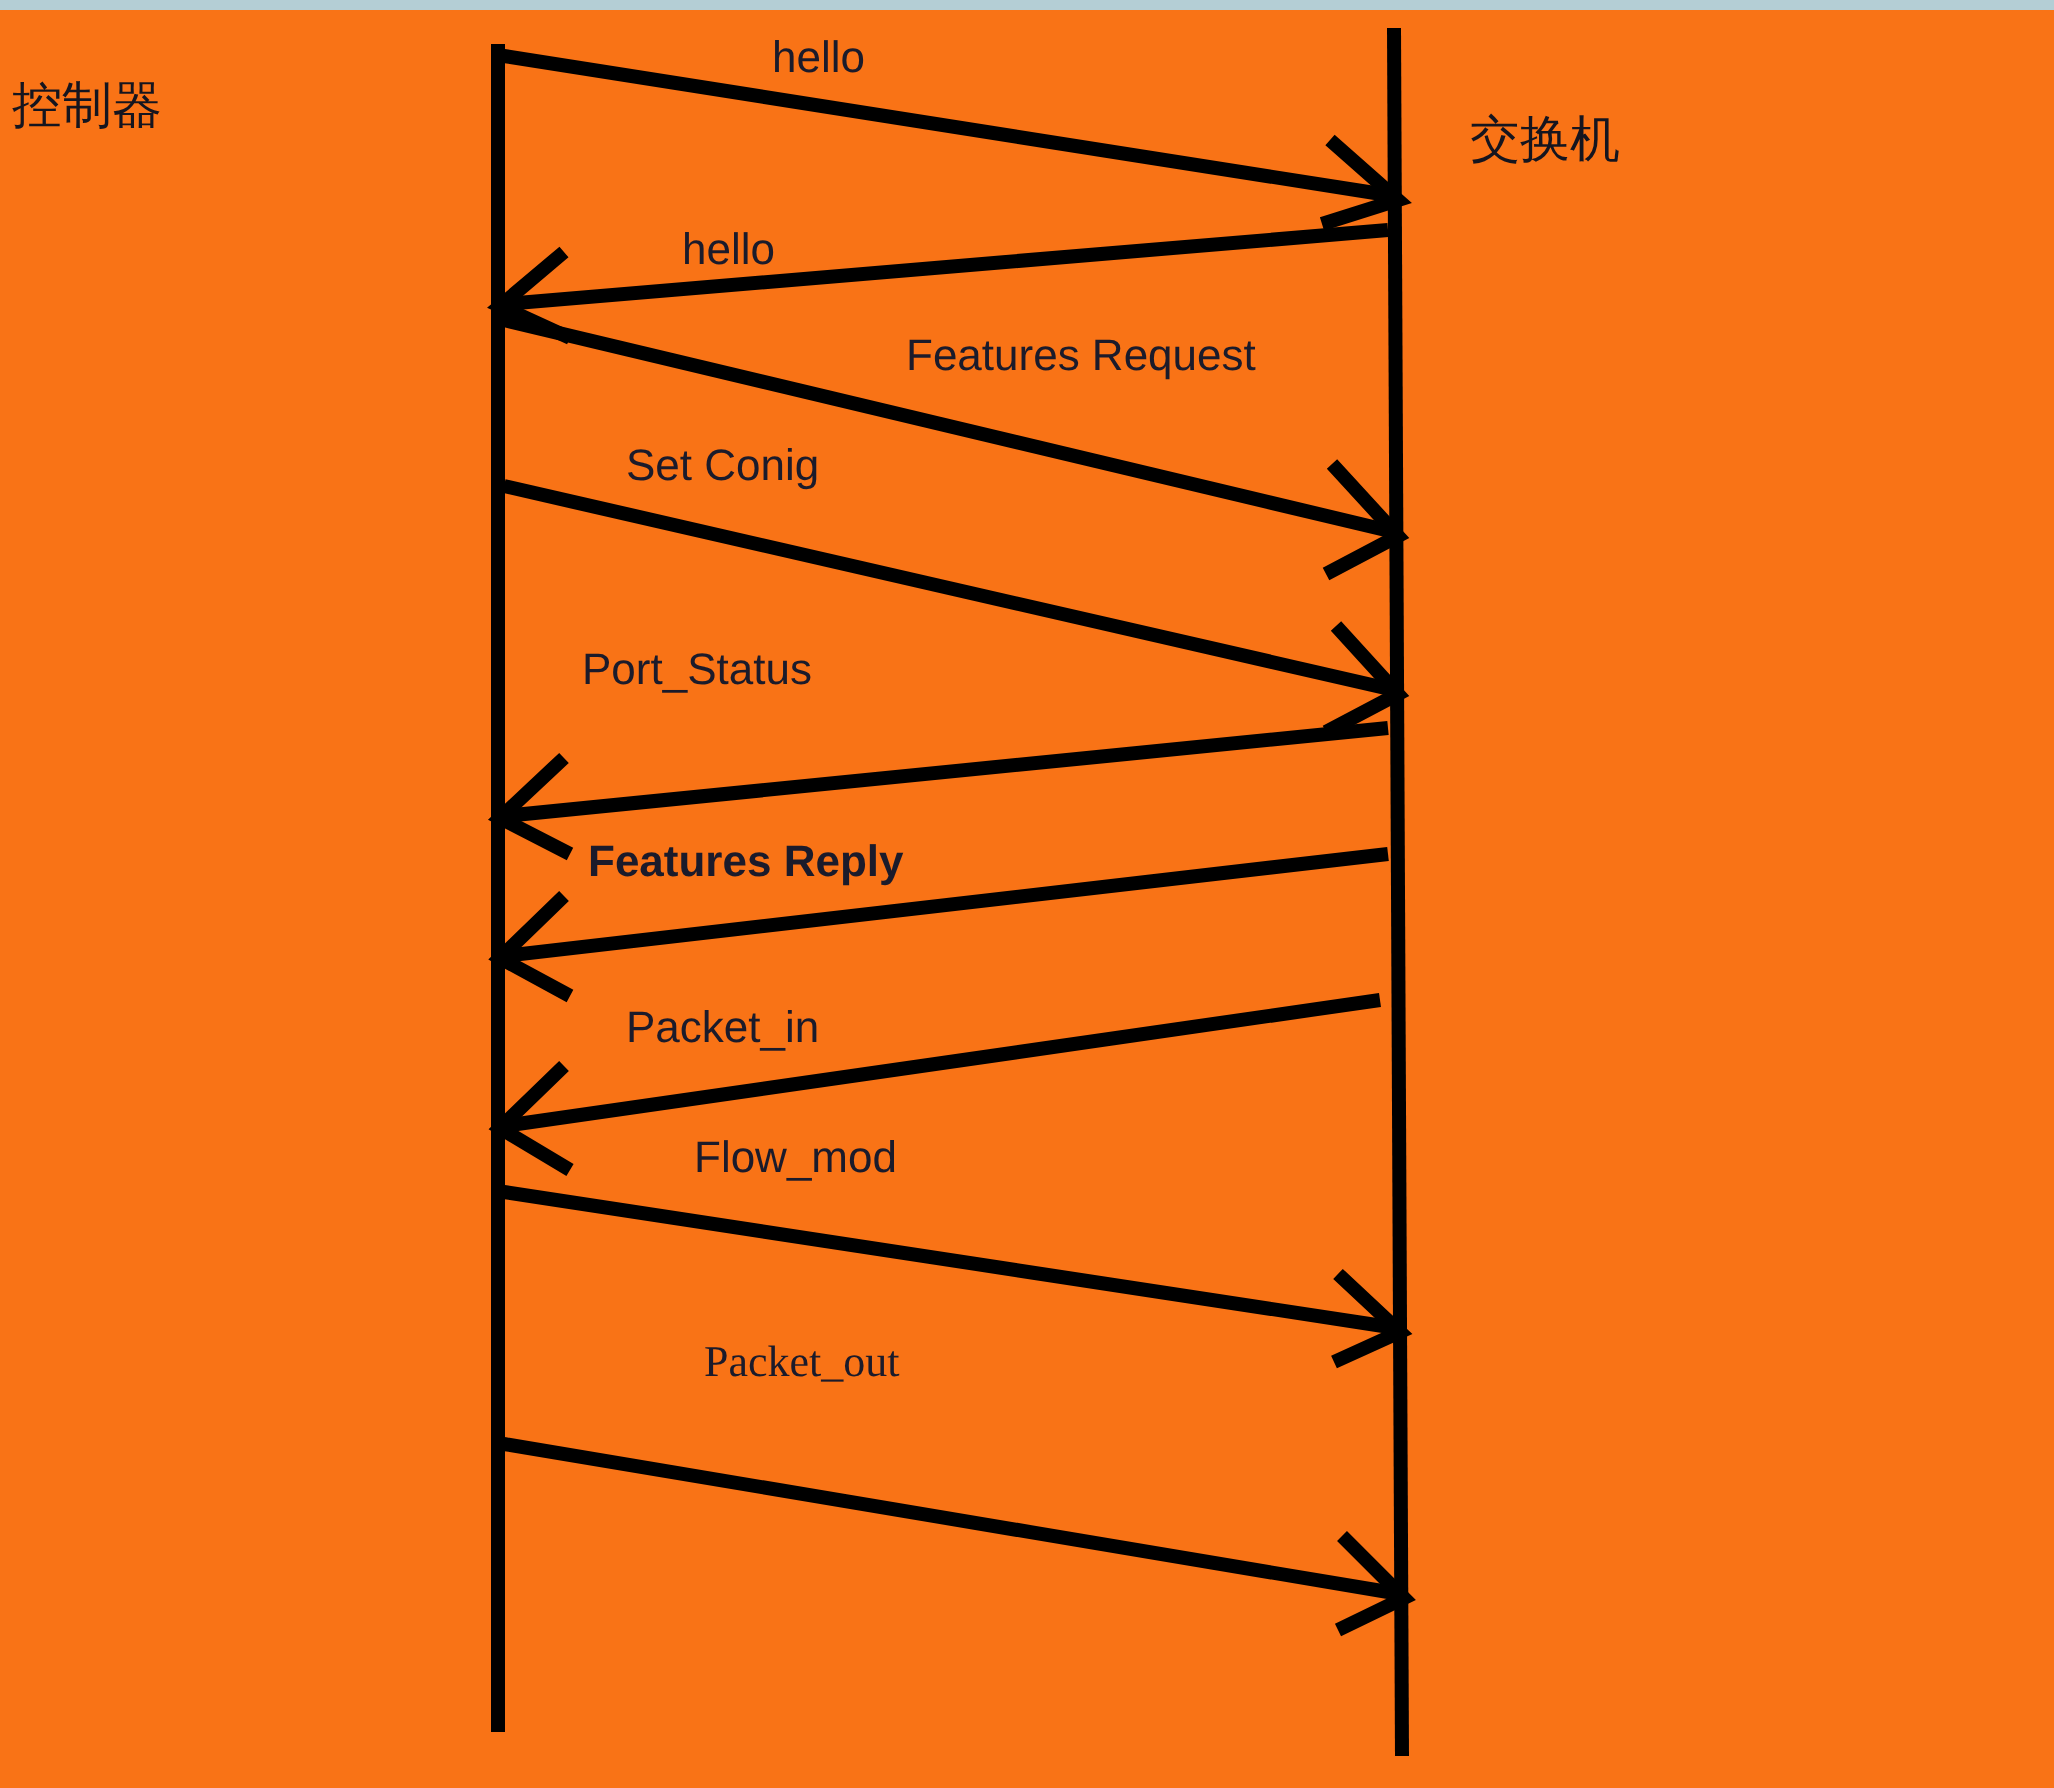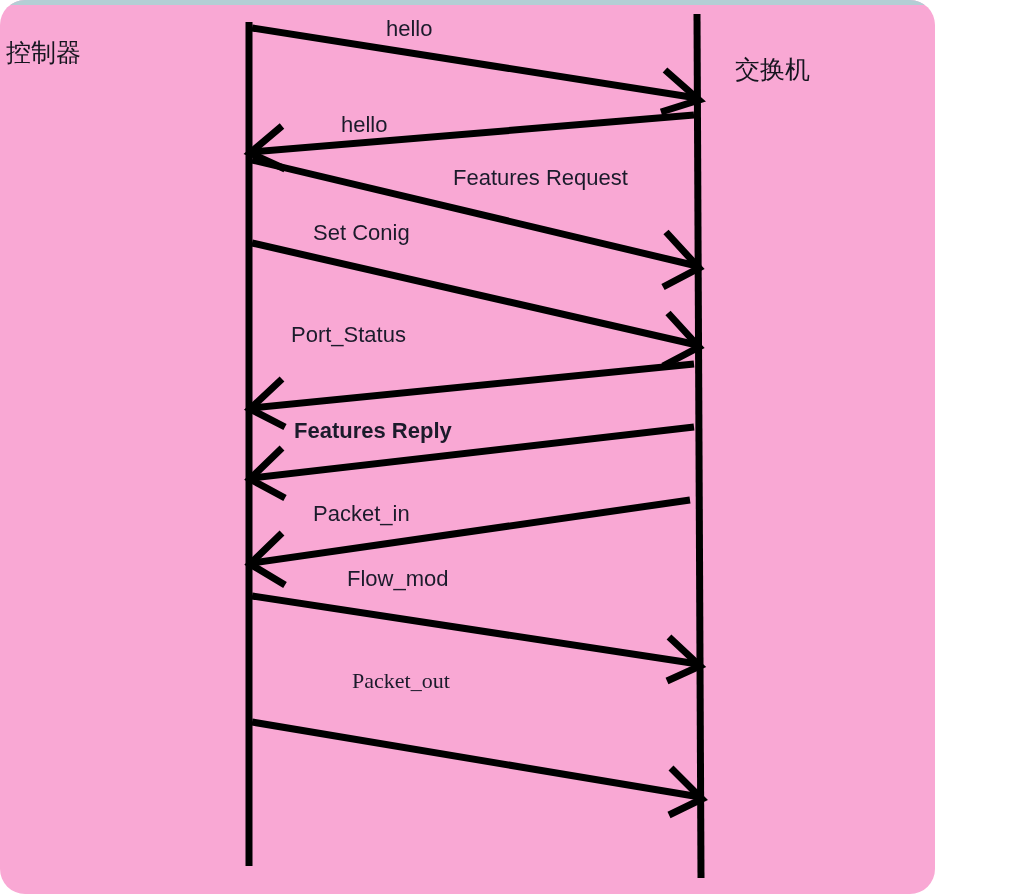--- a/index.html
+++ b/index.html
@@ -5,25 +5,24 @@
   html, body {
     margin: 0;
     padding: 0;
     background: #ffffff;
   }
   body {
     font-family: "Liberation Sans", "DejaVu Sans", sans-serif;
   }
   #canvas {
     position: relative;
-    width: 935px;
+    width: 1027px;
     height: 894px;
-    background: #f9a8d4;
+    background: #f97316;
     overflow: hidden;
-    border-radius: 25px;
   }
   .top-bar {
     position: absolute;
     left: 0;
     top: 0;
     width: 1027px;
     height: 5px;
     background: #b4ced5;
   }
   .actor-label {

